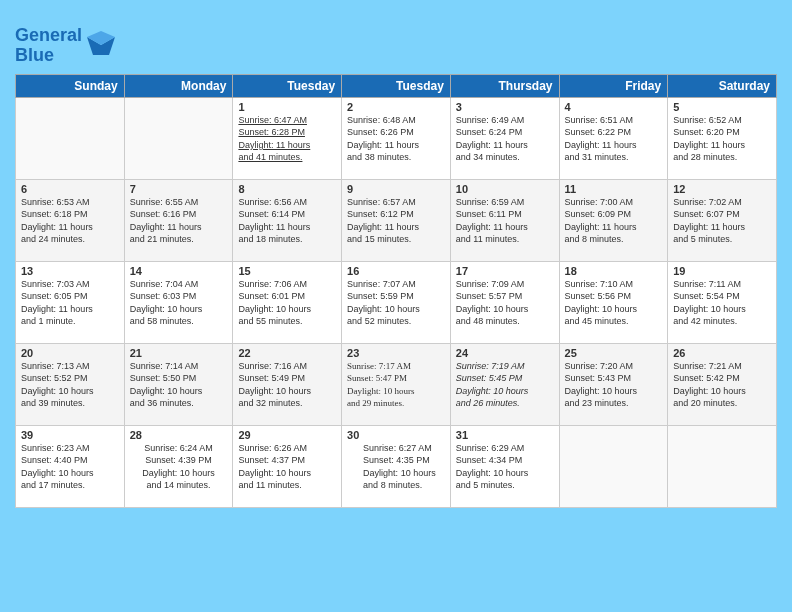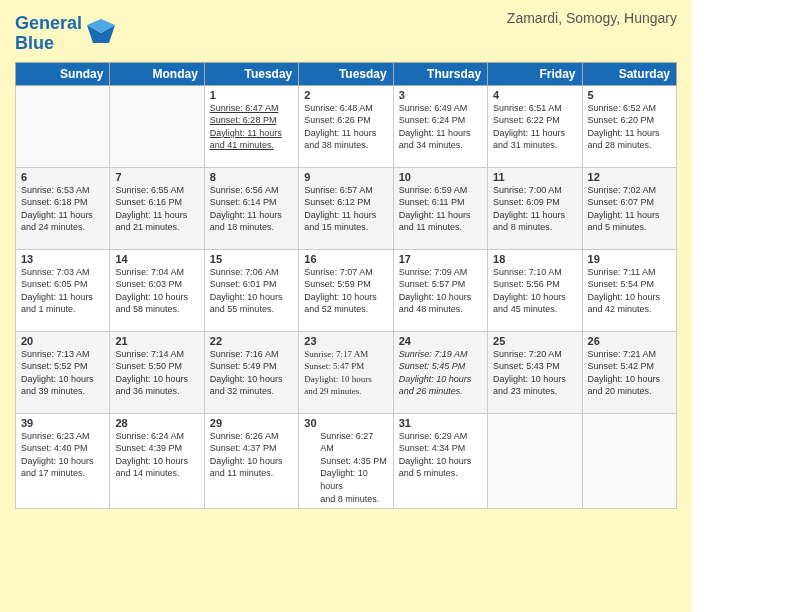--- a/index.html
+++ b/index.html
@@ -4,24 +4,24 @@
   <style>
     * { margin: 0; padding: 0; box-sizing: border-box; }
     body {
       font-family: Arial, sans-serif;
       background: #fff;
       width: 792px;
       height: 612px;
       overflow: hidden;
     }
     .page {
-      width: 692px;
+      width: 792px;
       height: 612px;
-      padding: 10px 15px;
-      background: #fef9c3;
+      padding: 22px 15px;
+      background: #7dd3fc;
     }
     .header {
       display: flex;
       align-items: flex-start;
       justify-content: space-between;
       margin-bottom: 8px;
     }
     .logo {
       display: flex;
       align-items: center;
@@ -110,21 +110,20 @@
             <div style="font-size:18px;font-weight:bold;color:#1a6bb5;line-height:1.1;">Blue</div>
           </div>
           <svg width="32" height="32" viewBox="0 0 32 32" style="margin-left:3px;margin-top:-6px;">
             <polygon points="8,28 24,28 30,10 16,18 2,10" fill="#1a6bb5"></polygon>
             <polygon points="16,4 30,10 16,18 2,10" fill="#4da6e8"></polygon>
           </svg>
         </div>
       </div>
     </div>
     <div class="title-block">
-      <div class="location">Zamardi, Somogy, Hungary</div>
     </div>
   </div>
 
   <table class="calendar">
     <thead>
       <tr>
       <th>Sunday</th>
           <th>Monday</th>
           <th>Tuesday</th>
           <th>Tuesday</th>
@@ -329,21 +328,21 @@
         <tr>
           <td>
             <span class="day-num">39</span>
             <div class="day-info" style="white-space: pre-line;">Sunrise: 6:23 AM
 Sunset: 4:40 PM
 Daylight: 10 hours
 and 17 minutes.</div>
           </td>
           <td>
             <span class="day-num">28</span>
-            <div class="day-info" style="white-space: pre-line;">Sunrise: 6:24 AM
+            <div class="day-info" style="white-space: pre-line; text-align: center;">Sunrise: 6:24 AM
 Sunset: 4:39 PM
 Daylight: 10 hours
 and 14 minutes.</div>
           </td>
           <td>
             <span class="day-num">29</span>
             <div class="day-info" style="white-space: pre-line;">Sunrise: 6:26 AM
 Sunset: 4:37 PM
 Daylight: 10 hours
 and 11 minutes.</div>

